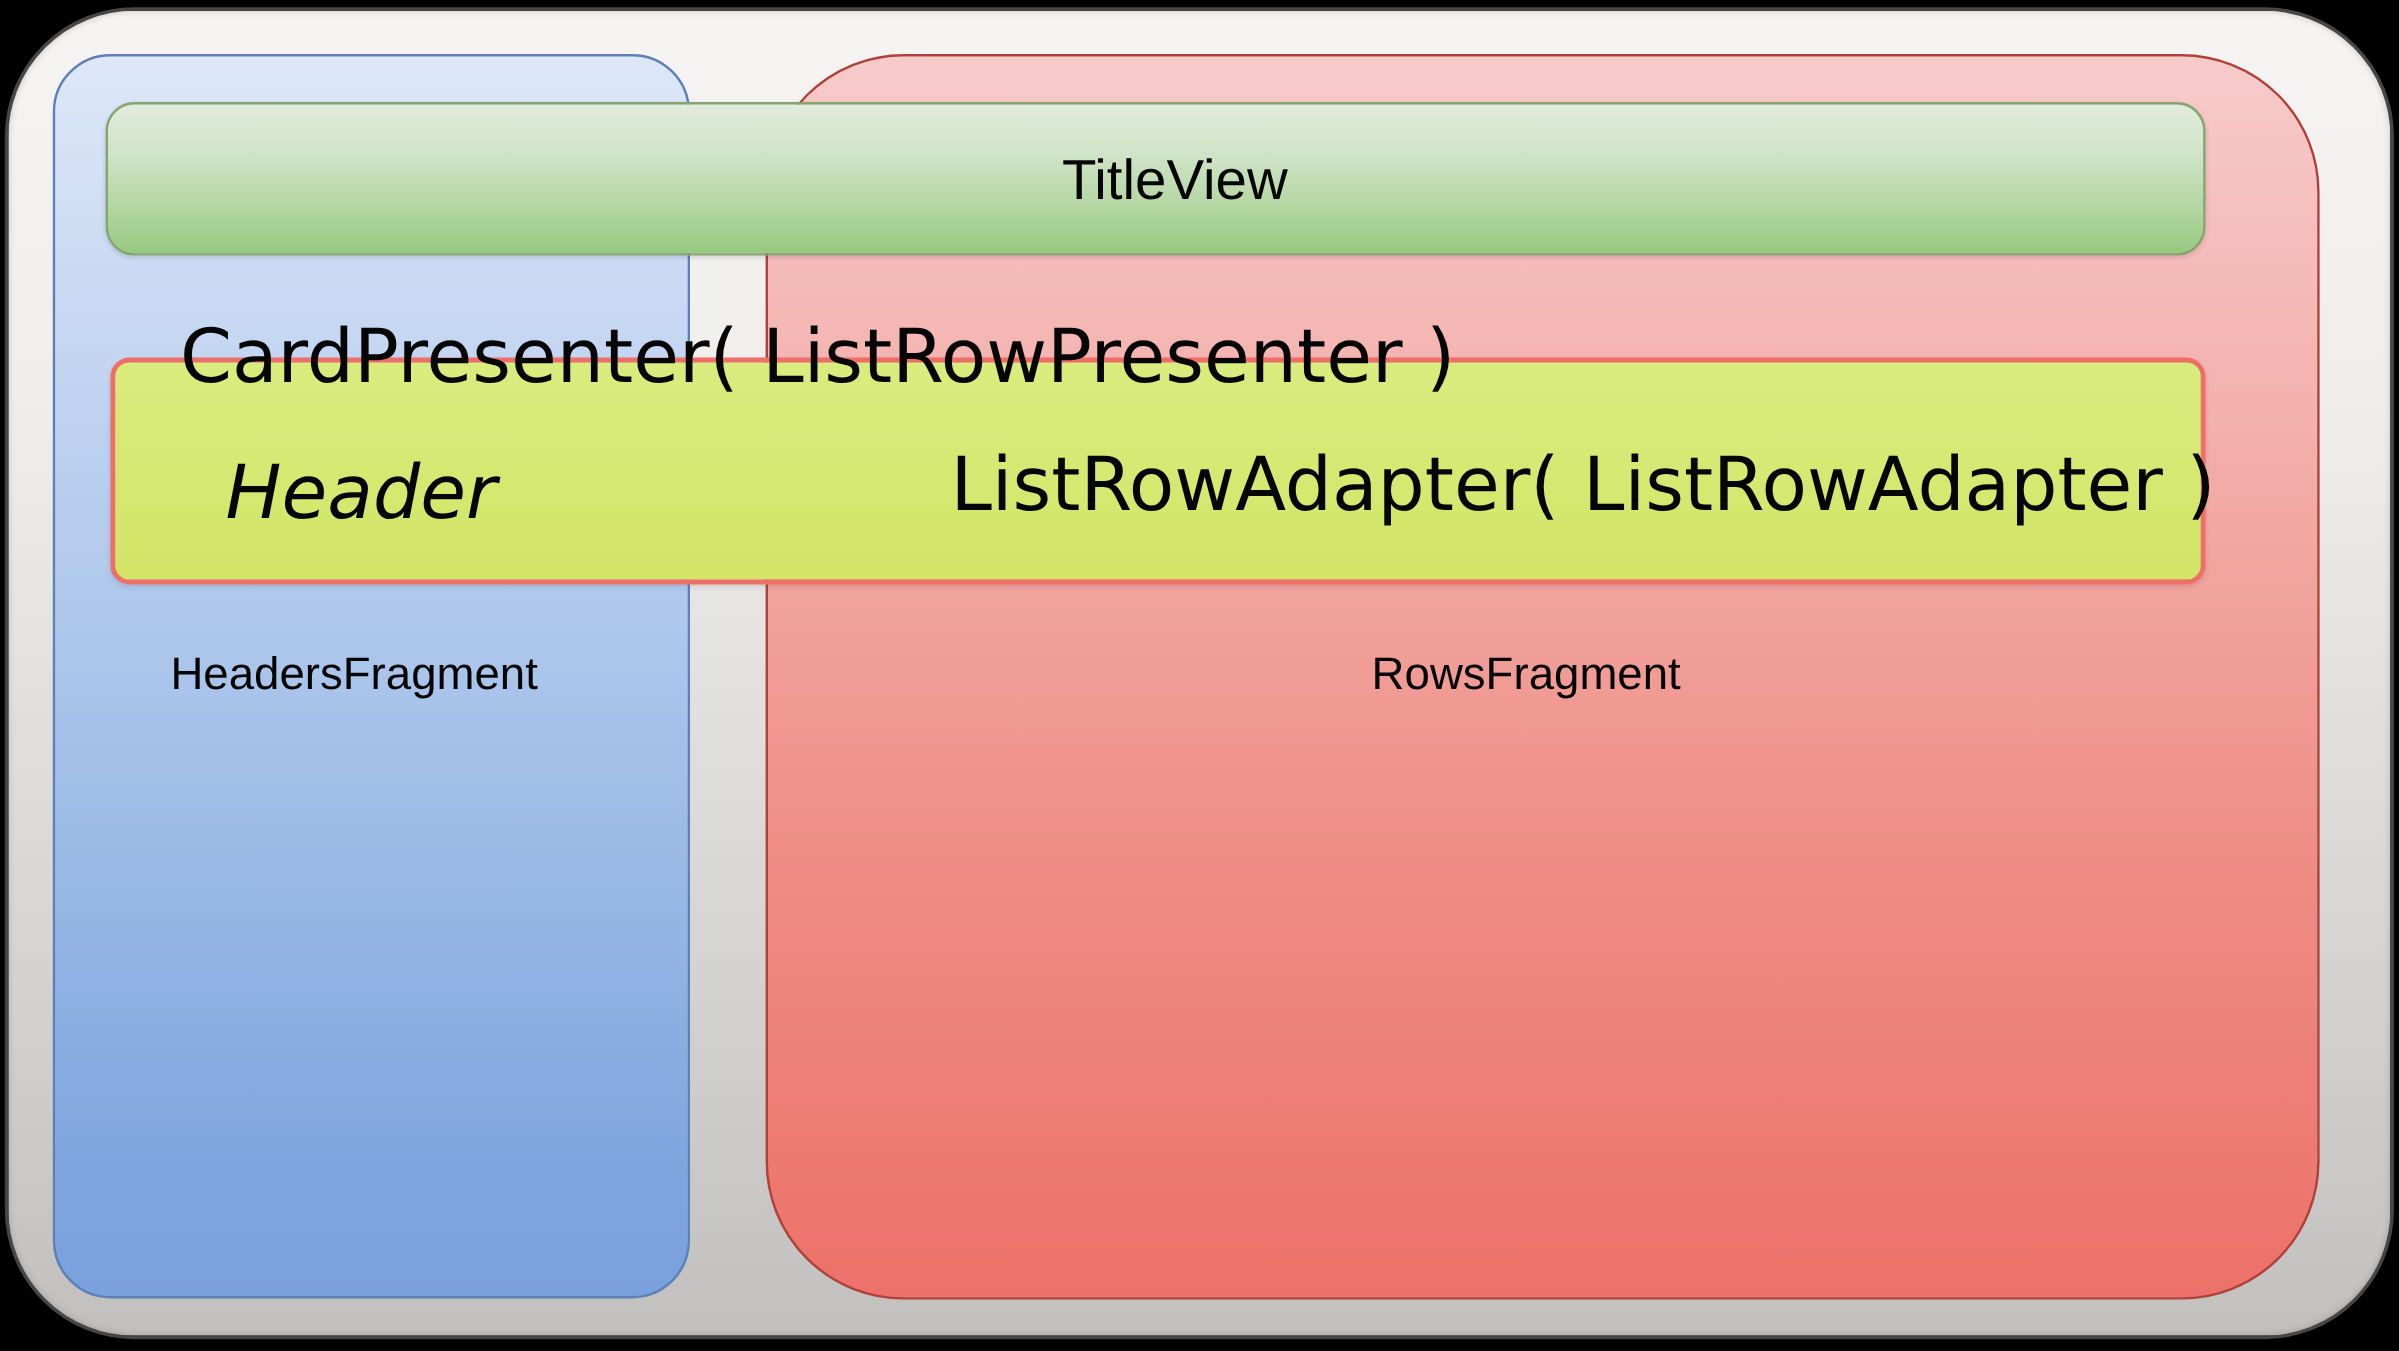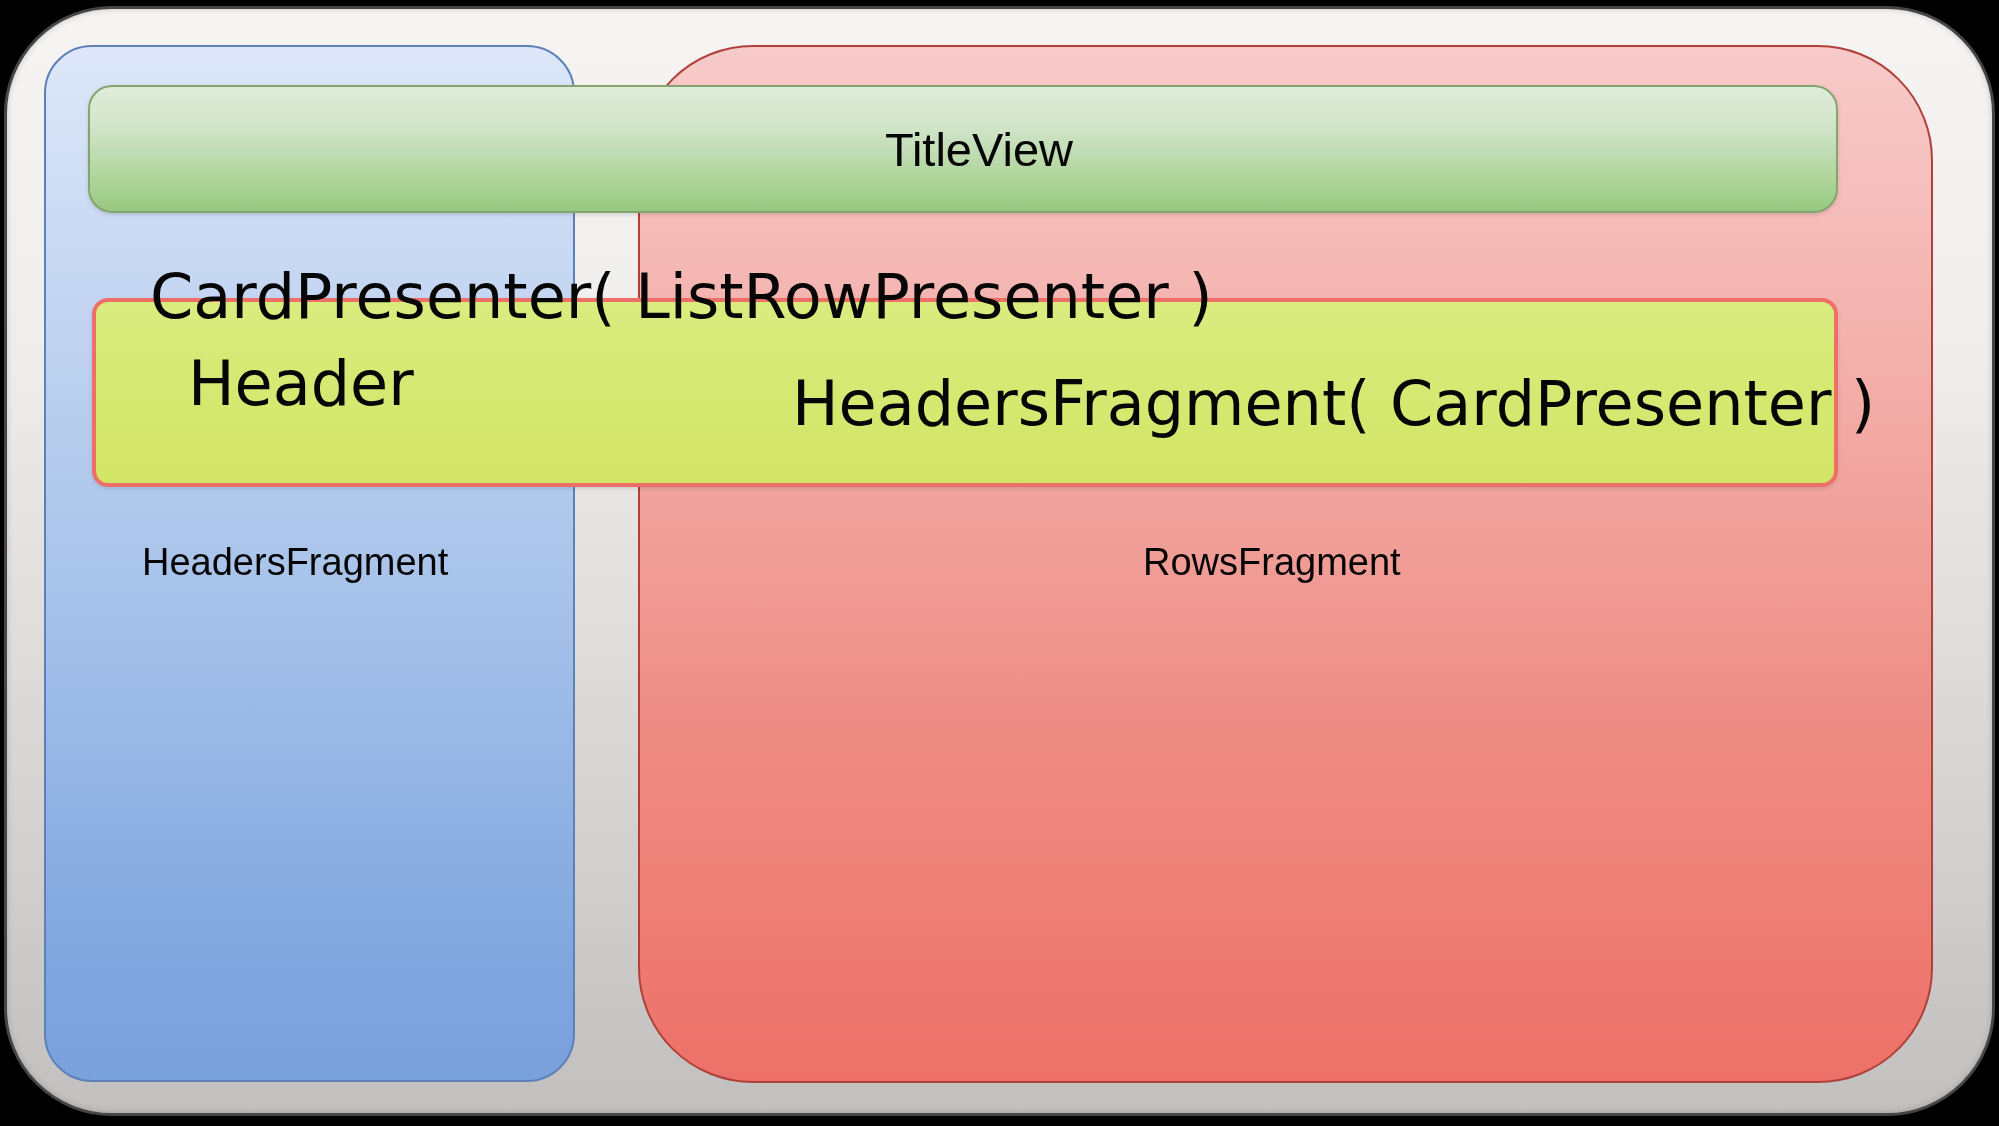--- a/index.html
+++ b/index.html
@@ -40,21 +40,21 @@
     left:92px;top:298px;width:1746px;height:189px;
     border:4px solid #ed6f68;border-radius:16px;
     background:linear-gradient(180deg,#d9ec7e 0%,#d2e566 100%);
     box-shadow:0 2px 4px rgba(0,0,0,0.10);
   }
   .txt{position:absolute;color:#060606;white-space:nowrap;line-height:1;}
   .big{font-family:"DejaVu Sans", sans-serif;font-size:62px;}
   .label{font-family:"Liberation Sans", sans-serif;font-size:38px;}
   .title-text{font-family:"Liberation Sans", sans-serif;font-size:47px;color:#060606;}
   .big1{left:150px;top:266px;}
-  .header-cell{left:188px;top:353px;}
+  .header-cell{left:188px;top:380px;font-style:italic;}
   .big2{left:792px;top:373px;}
   .label1{left:142px;top:543px;}
   .label2{left:1143px;top:543px;}
 </style>
 </head>
 <body>
 
 <div class="canvas">
 
   <div class="frame"></div>
@@ -66,19 +66,19 @@
   <div class="box title-bar">
     <span class="title-text">TitleView</span>
   </div>
 
   <div class="box adapter-bar"></div>
 
   <div class="txt big big1">CardPresenter( ListRowPresenter )</div>
 
   <div class="txt big header-cell">Header</div>
 
-  <div class="txt big big2">HeadersFragment( CardPresenter )</div>
+  <div class="txt big big2">ListRowAdapter( ListRowAdapter )</div>
 
   <div class="txt label label1">HeadersFragment</div>
 
   <div class="txt label label2">RowsFragment</div>
 
 </div>
 
 </body></html>

